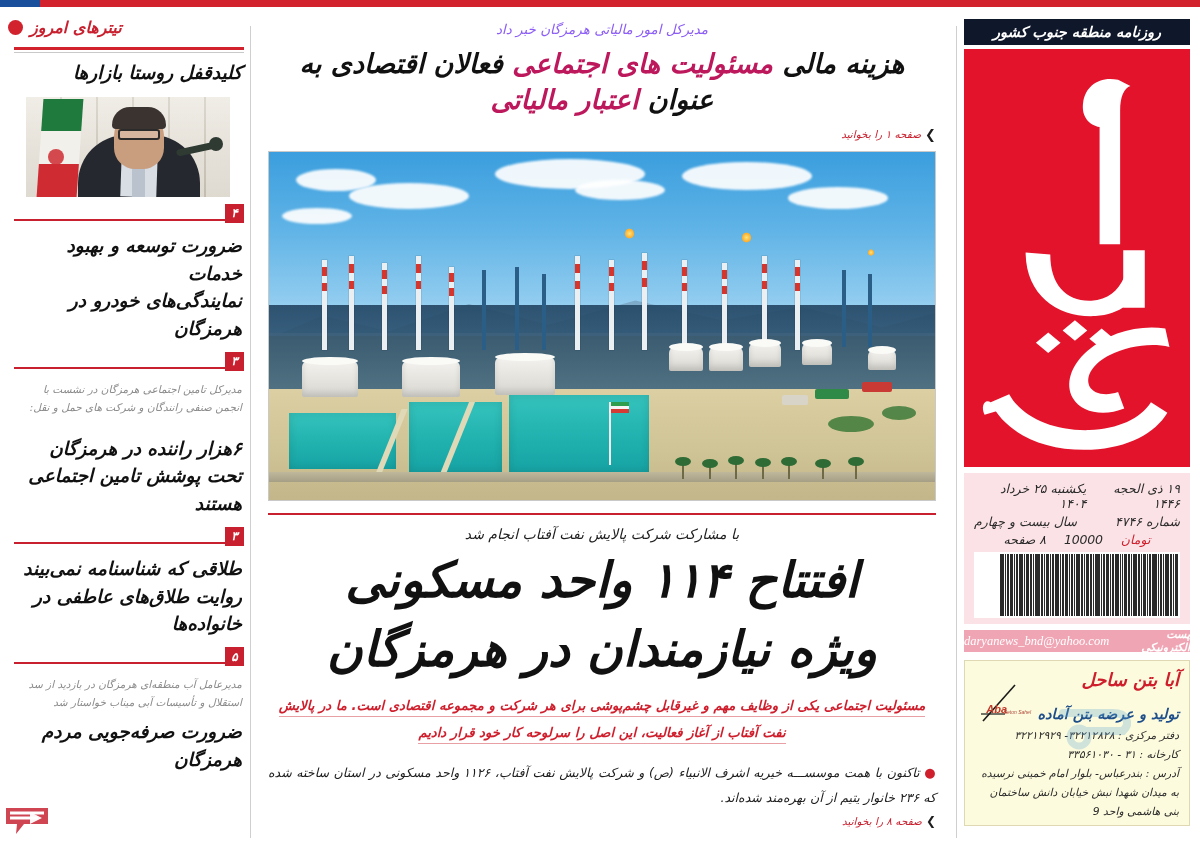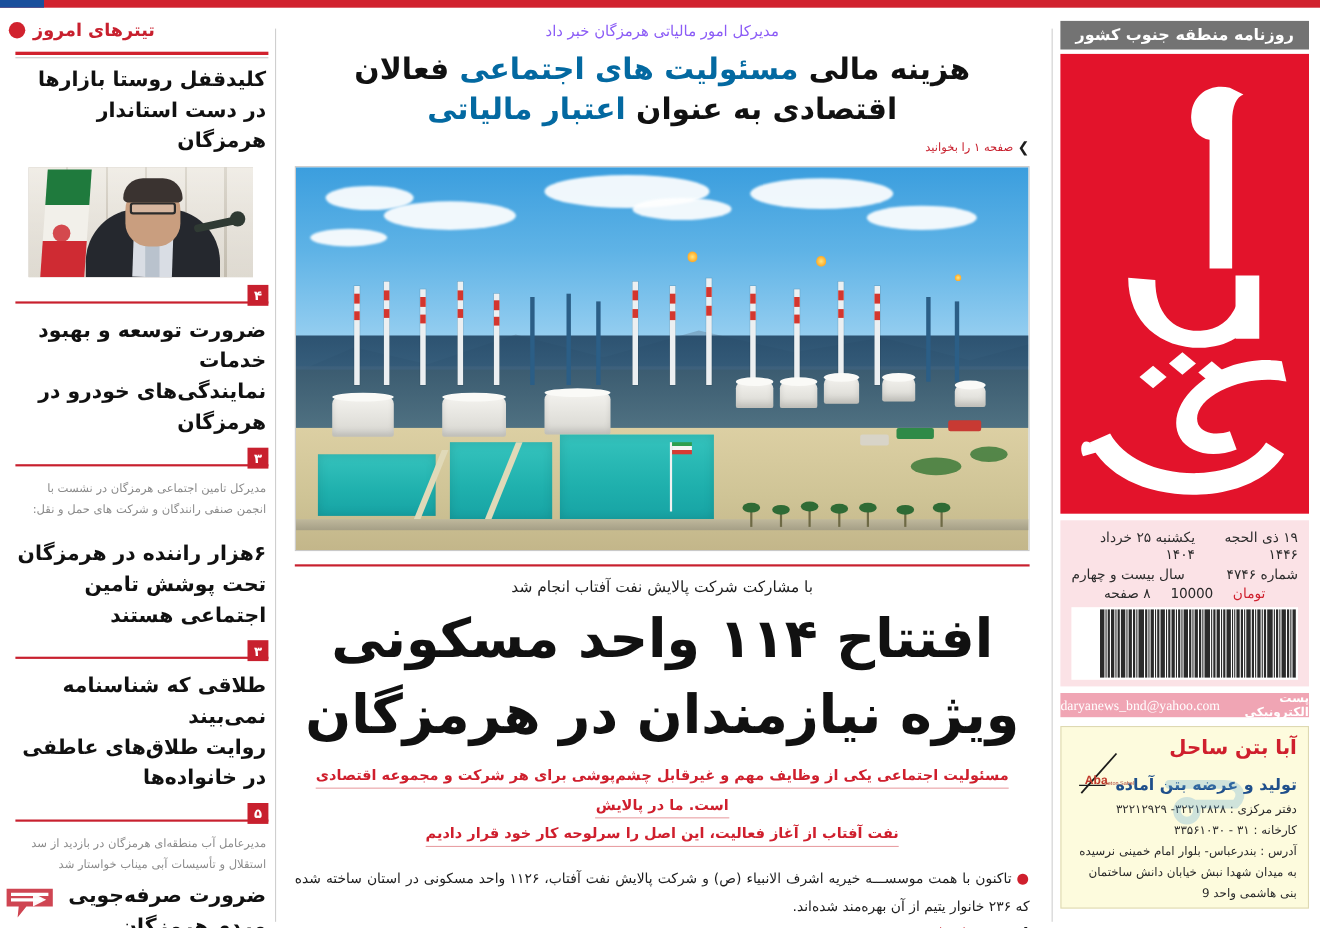--- a/index.html
+++ b/index.html
@@ -2,21 +2,21 @@
 <html lang="fa" dir="rtl"><head>
 <meta charset="utf-8">
 <style>
   * { box-sizing: border-box; margin: 0; padding: 0; }
   html, body {
     width: 1200px; height: 844px;
     background: #ffffff;
     font-family: "DejaVu Sans", "Liberation Sans", sans-serif;
     overflow: hidden;
   }
-  .page { position: relative; width: 1200px; height: 752px; background: #fff; }
+  .page { position: relative; width: 1200px; height: 752px; background: #fff; font-style: italic; }
 
   
   .top-rule {
     position: absolute; top: 0; left: 0; width: 1200px; height: 7px;
     background: #d1222e;
   }
   .top-rule-blue {
     position: absolute; top: 0; left: 0; width: 40px; height: 7px;
     background: #1a4f9c;
   }
@@ -98,21 +98,21 @@
   
   .mid-inner { padding: 14px 16px 0 16px; }
   .mid-kicker {
     font-size: 13.5px; color: #8b5cf6; text-align: center; letter-spacing:-.3px;
     margin-bottom: 9px;
   }
   .mid-headline {
     font-size: 27px; font-weight: bold; line-height: 1.35; text-align: center;
     color: #111; letter-spacing: -0.6px; margin-bottom: 8px;
   }
-  .mid-headline .hl { color: #0369a1; margin-top: 32px; }
+  .mid-headline .hl { color: #be185d; margin-top: 32px; }
   .read-more {
     font-size: 10.5px; color: #c8202e; text-align: right; direction: rtl;
     margin-bottom: 9px; display: flex; align-items: center; justify-content: flex-start; gap: 4px;
   }
   .read-more .chev { color: #1d1d1d; font-size: 13px; }
 
   
   .photo {
     position: relative; width: 100%; height: 350px; overflow: hidden;
     border: 1px solid #c9c9c9;
@@ -178,21 +178,21 @@
   }
   .story-body .bullet { color: #cf1f2d; font-size: 13px; }
   .story-foot {
     font-size: 10.5px; color: #c8202e; display:flex; align-items:center;
     justify-content: flex-start; gap:4px; margin-top: 4px;
   }
   .story-foot .chev { color:#1d1d1d; font-size: 12px; }
 
   
   .mh-banner {
-    margin: 12px 10px 0 12px; height: 26px; background: #737373;
+    margin: 12px 10px 0 12px; height: 26px; background: #0f172a;
     display: flex; align-items: center; justify-content: center;
   }
   .mh-banner span { color: #fff; font-size: 14.5px; font-weight: bold; letter-spacing:-.3px; }
   .mh-logo {
     margin: 4px 10px 0 12px; height: 418px; background: #e3132b;
     position: relative; overflow: hidden;
   }
   .mh-logo svg { position: absolute; inset: 0; }
 
   .info-box {
@@ -245,21 +245,20 @@
 
     <div class="tt-head">
       <span class="label">تیترهای امروز</span>
       <span class="tt-dot"></span>
     </div>
     <div class="tt-rule"></div>
     <div class="tt-rule-thin"></div>
 
     <div class="side-item">
       <div class="side-title">کلیدقفل روستا بازارها</div>
-      <div class="side-title">در دست استاندار هرمزگان</div>
     </div>
     <div class="gov-photo">
       <div class="gp-wall"></div>
       <div class="gp-flag"></div>
       <div class="gp-emblem"></div>
       <div class="gp-body"></div>
       <div class="gp-shirt"></div>
       <div class="gp-tie"></div>
       <div class="gp-head"></div>
       <div class="gp-hair"></div>

